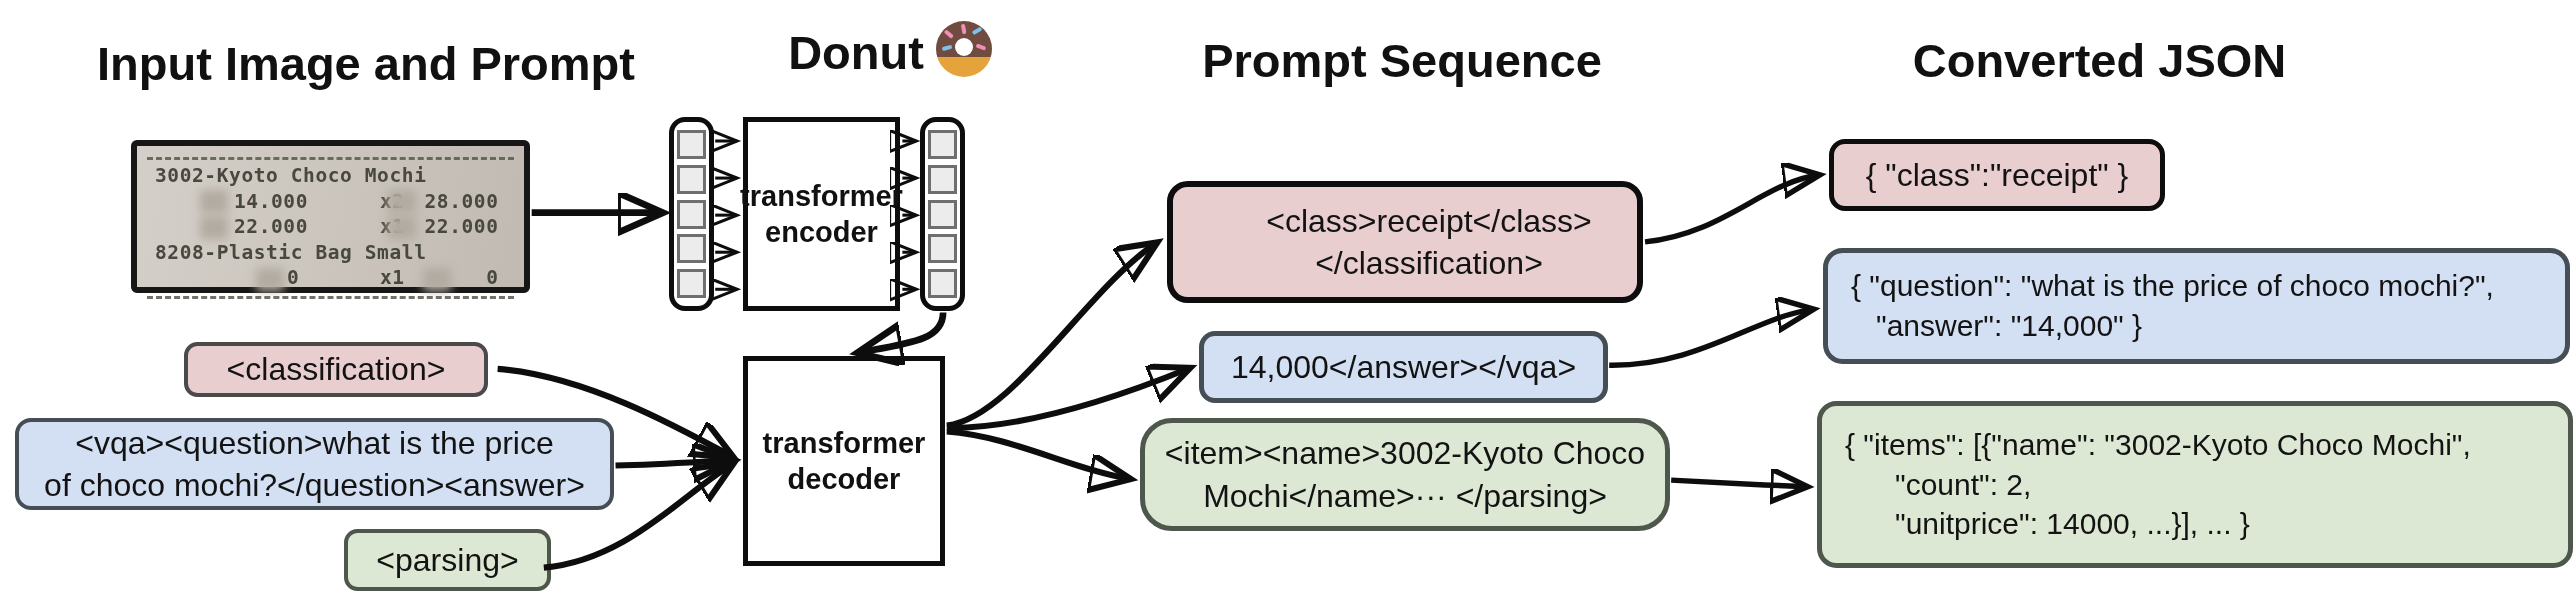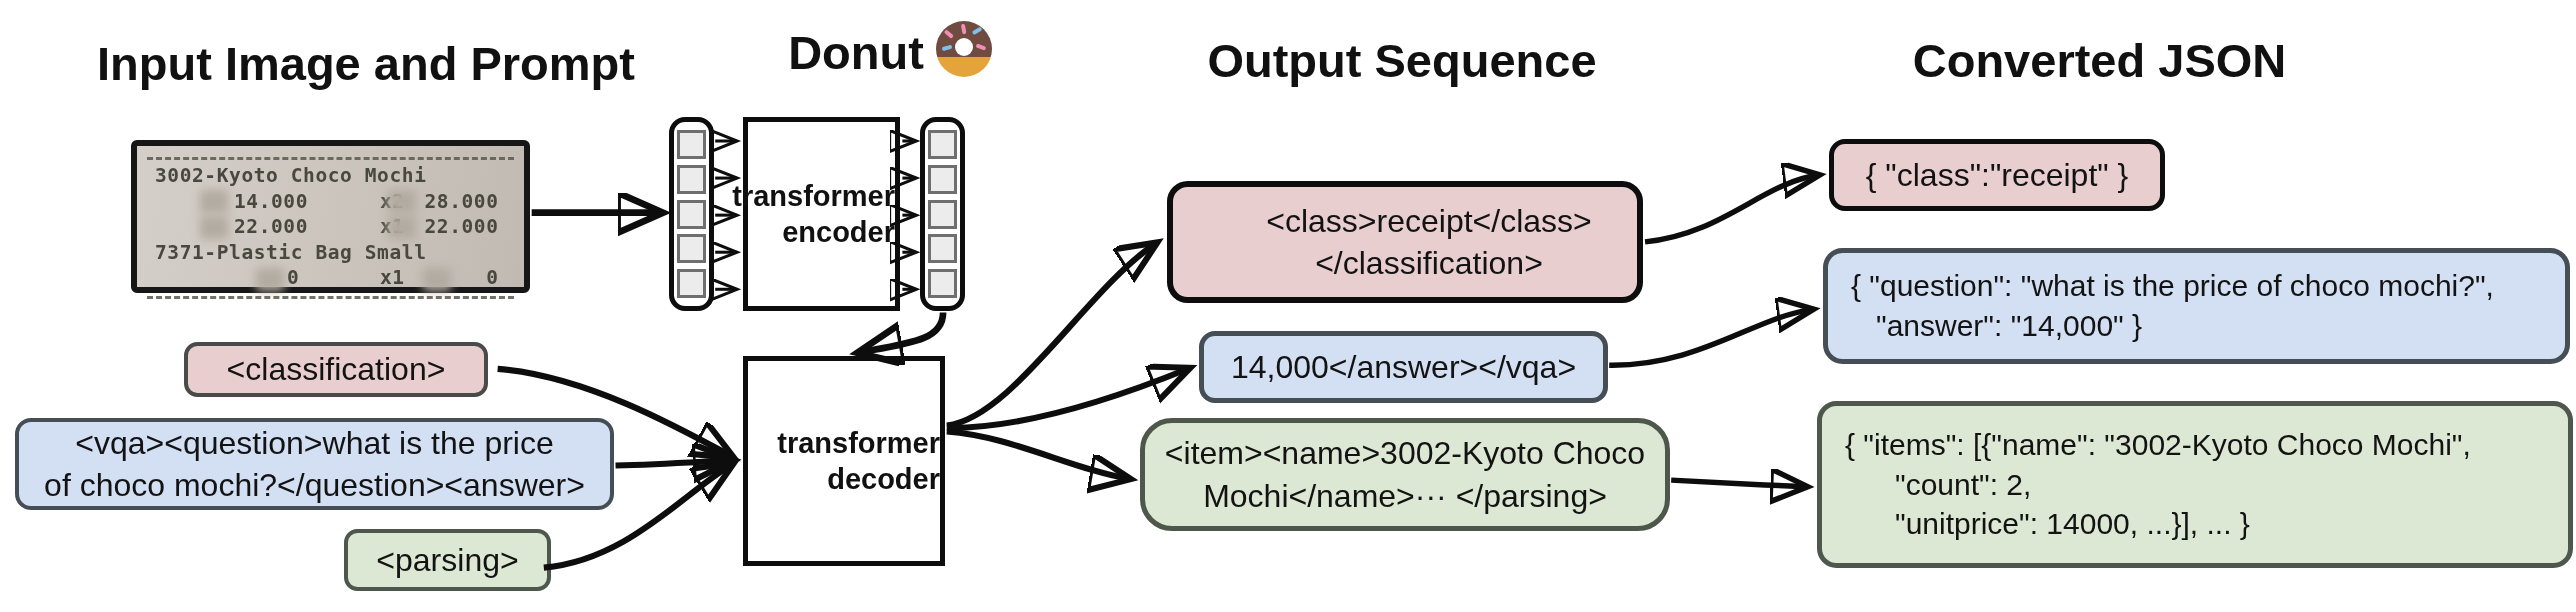--- a/index.html
+++ b/index.html
@@ -20,21 +20,21 @@
   .r-price { position:absolute; left:97px; }
   .r-qty   { position:absolute; left:243px; }
   .r-total { position:absolute; right:25.5px; }
   .r-blur { position:absolute; width:28px; height:23px; background:#b2aba1; filter:blur(4.9px); border-radius:2.4px; }
 
   
   .pill { position:absolute; width:45px; border:5.5px solid #0d0d0d; border-radius:16px; background:#fff;
           display:flex; flex-direction:column; justify-content:space-around; align-items:center; padding:4.9px 0; }
   .token { width:29px; height:29px; background:#ececec; border:3px solid #6f6f6f; }
   .block { position:absolute; border:5.5px solid #0d0d0d; background:#fff;
-           display:flex; flex-direction:column; justify-content:center; align-items:flex-end;
+           display:flex; flex-direction:column; justify-content:center; align-items:center;
            font-weight:700; font-size:29px; line-height:1.25; text-align:center; }
 
   
   .rbox { position:absolute; display:flex; flex-direction:column; justify-content:center;
           font-size:32px; line-height:1.32; color:#131313; text-align:center; }
   .rbox div { white-space:pre; }
   .pinkI  { background:var(--pink-fill);  border:4.9px solid var(--pink-border);  border-radius:13.4px; }
   .blueI  { background:var(--blue-fill);  border:4.9px solid var(--blue-border);  border-radius:16px; }
   .greenI { background:var(--green-fill); border:4.9px solid var(--green-border); border-radius:13.4px; }
   .pinkO  { background:var(--pink-fill);  border:6px solid #0d0d0d; border-radius:20.7px; }
@@ -59,42 +59,42 @@
 </style>
 </head>
 <body>
 
 <div class="title" style="left:97px; top:36px; width:517px;">Input Image and Prompt</div>
 
 <div class="title" style="left:720px; top:20.7px; width:340px;">
   <span>Donut</span><span class="donut-wrap"><span class="donut-body"></span><span class="donut-hole"></span><span class="sprinkle s1"></span><span class="sprinkle s2"></span><span class="sprinkle s3"></span><span class="sprinkle s4"></span><span class="sprinkle s5"></span></span>
 </div>
 
-<div class="title" style="left:1186px; top:33px; width:432px;">Output Sequence</div>
+<div class="title" style="left:1186px; top:33px; width:432px;">Prompt Sequence</div>
 
 <div class="title" style="left:1882px; top:33px; width:435px;">Converted JSON</div>
 
 <div class="receipt">
   <div class="r-divider"></div>
   <div class="r-name">3002-Kyoto Choco Mochi</div>
   <div class="r-row">
     <span class="r-blur" style="left:63px; top:1.2px;"></span>
     <span class="r-price">14.000</span>
     <span class="r-qty">x2</span>
     <span class="r-blur" style="right:108px; top:1.2px;"></span>
     <span class="r-total">28.000</span>
   </div>
   <div class="r-row">
     <span class="r-blur" style="left:63px; top:1.2px;"></span>
     <span class="r-price">22.000</span>
     <span class="r-qty">x1</span>
     <span class="r-blur" style="right:108px; top:1.2px;"></span>
     <span class="r-total">22.000</span>
   </div>
-  <div class="r-name">7371-Plastic Bag Small</div>
+  <div class="r-name">8208-Plastic Bag Small</div>
   <div class="r-row">
     <span class="r-blur" style="left:119px; top:2.4px;"></span>
     <span class="r-price" style="left:150px;">0</span>
     <span class="r-qty">x1</span>
     <span class="r-blur" style="right:73px; top:2.4px;"></span>
     <span class="r-total">0</span>
   </div>
   <div class="r-divider"></div>
 </div>
 

